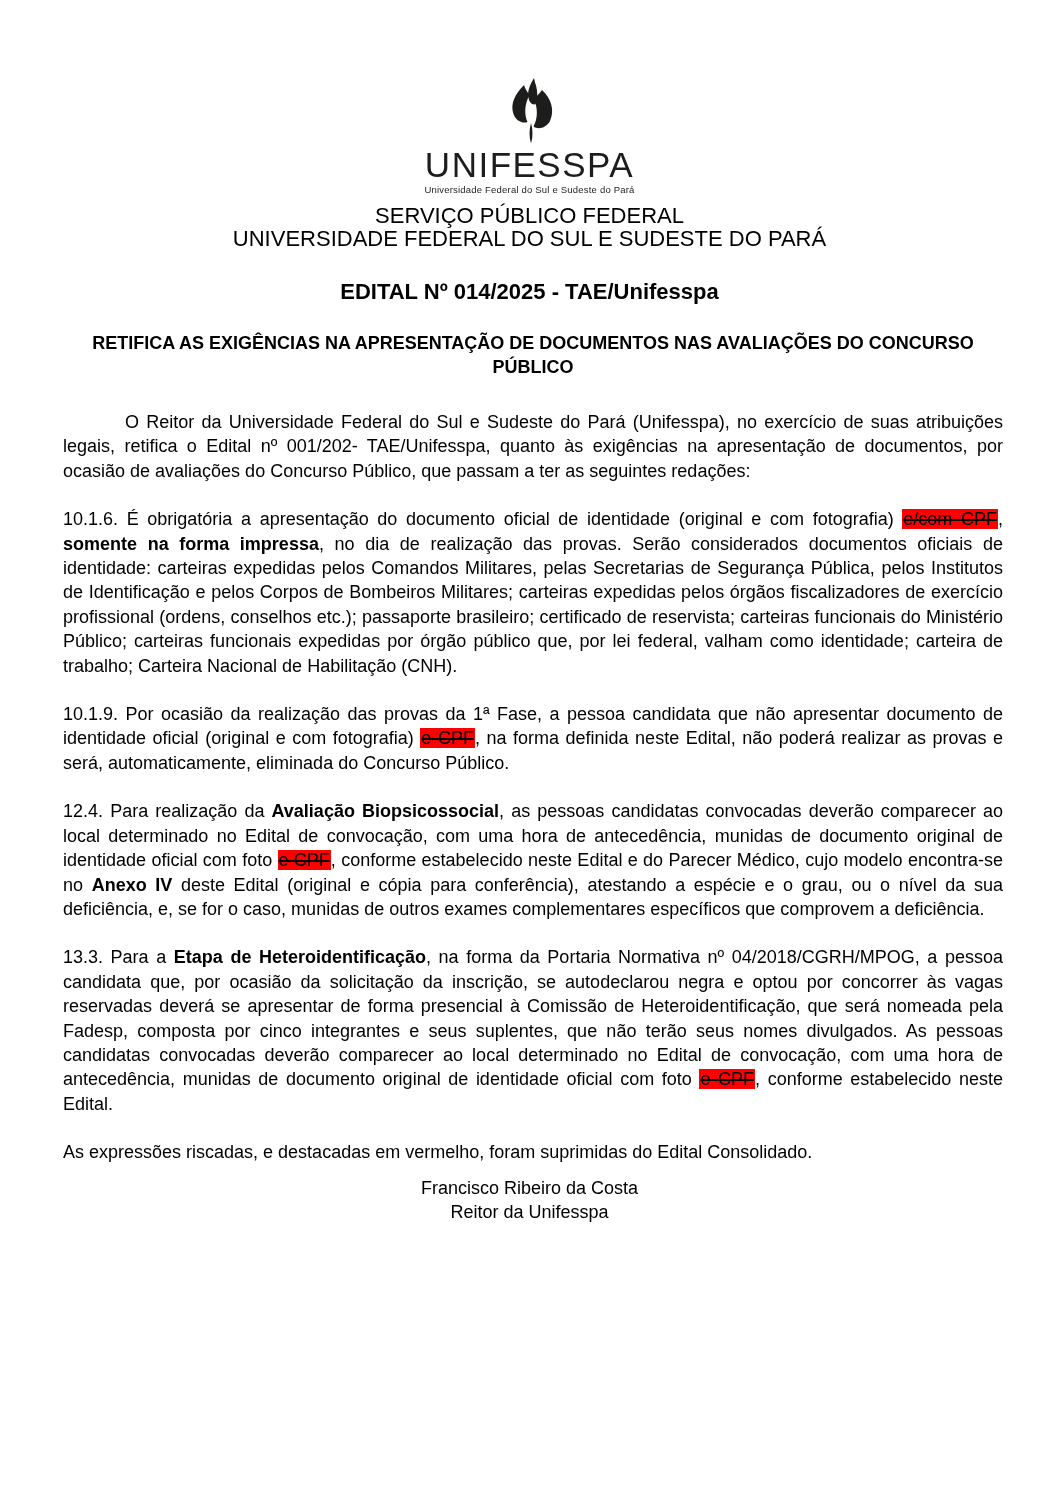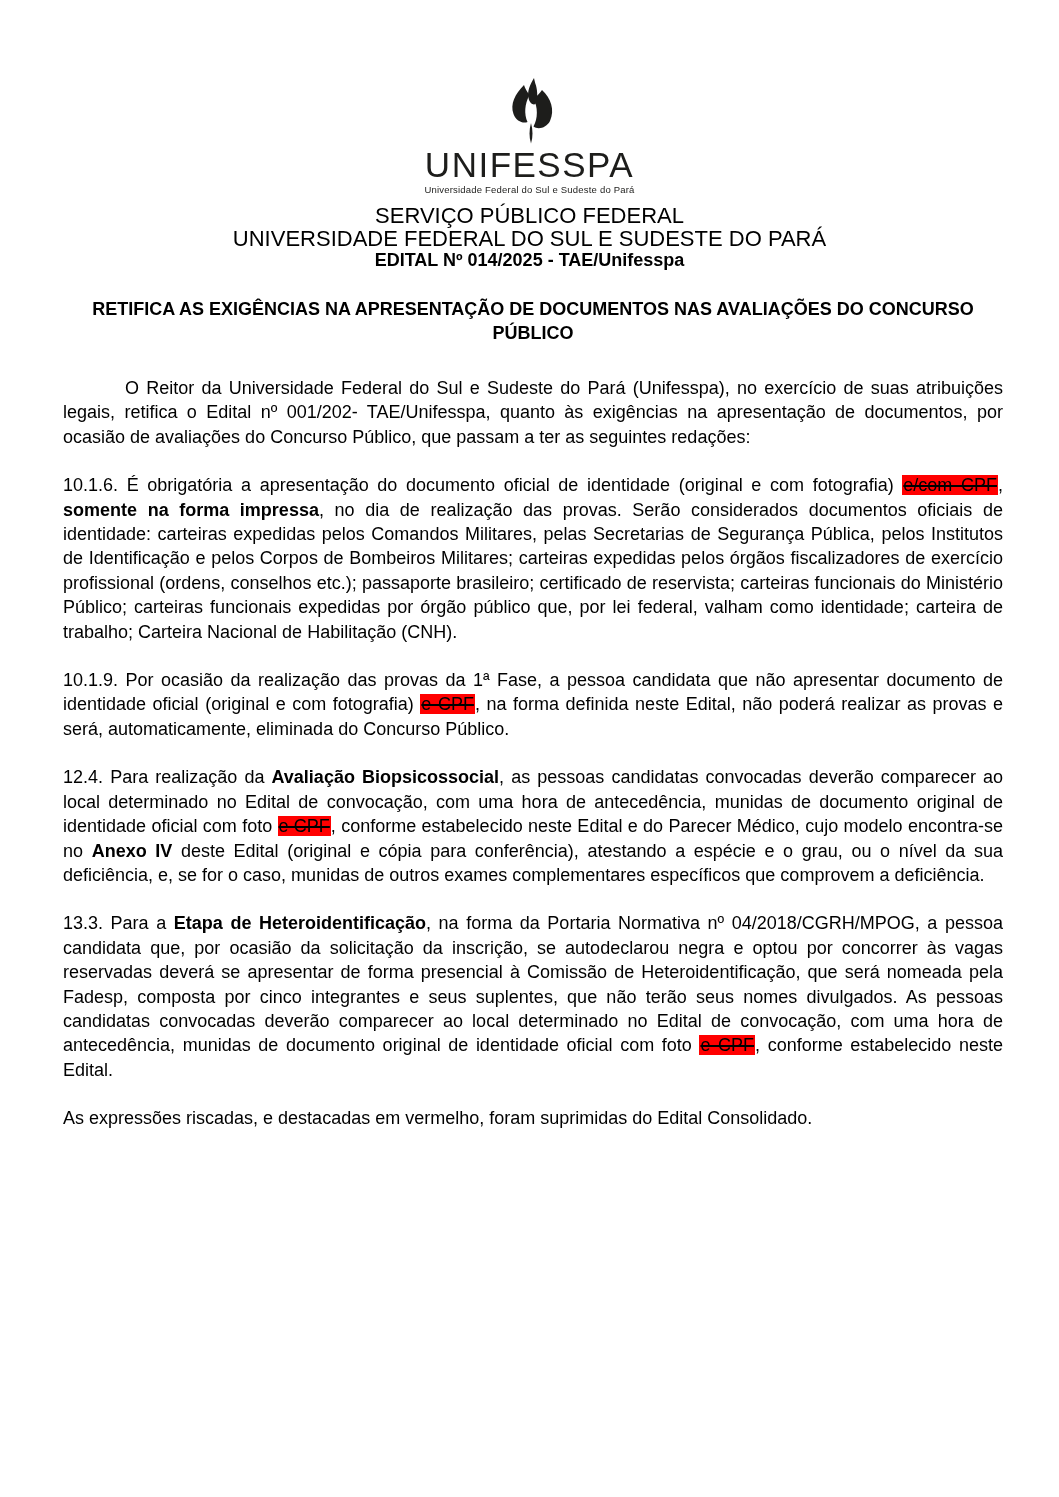--- a/index.html
+++ b/index.html
@@ -28,22 +28,23 @@
   .logo-sub {
     font-size: 9.5px;
     color: #1d1d1b;
     letter-spacing: 0.2px;
     line-height: 11px;
   }
   .hdr-line { font-size: 22px; font-weight: normal; line-height: 23px; }
   .hdr-line.first { margin-top: 9px; }
 
   .edital-title {
+    margin-top: 29px;
     text-align: center;
-    font-size: 18px;
+    font-size: 22px;
     font-weight: bold;
   }
   .subject {
     margin: 26px 56px 0 63px;
     text-align: center;
     font-size: 18px;
     font-weight: bold;
     line-height: 24px;
   }
 
@@ -153,20 +154,24 @@
     <p class="body-p indent-first"><span class="run-normal">O Reitor da Universidade Federal do Sul e Sudeste do Pará (Unifesspa), no exercício de suas atribuições legais, retifica o Edital nº 001/202- TAE/Unifesspa, quanto às exigências na apresentação de documentos, por ocasião de avaliações do Concurso Público, que passam a ter as seguintes redações:</span></p>
     <p class="body-p"><span class="run-normal">10.1.6. É obrigatória a apresentação do documento oficial de identidade (original e com fotografia) </span><span class="run-struck">e/com CPF</span><span class="run-normal">, </span><span class="run-bold">somente na forma impressa</span><span class="run-normal">, no dia de realização das provas. Serão considerados documentos oficiais de identidade: carteiras expedidas pelos Comandos Militares, pelas Secretarias de Segurança Pública, pelos Institutos de Identificação e pelos Corpos de Bombeiros Militares; carteiras expedidas pelos órgãos fiscalizadores de exercício profissional (ordens, conselhos etc.); passaporte brasileiro; certificado de reservista; carteiras funcionais do Ministério Público; carteiras funcionais expedidas por órgão público que, por lei federal, valham como identidade; carteira de trabalho; Carteira Nacional de Habilitação (CNH).</span></p>
     <p class="body-p"><span class="run-normal">10.1.9. Por ocasião da realização das provas da 1ª Fase, a pessoa candidata que não apresentar documento de identidade oficial (original e com fotografia) </span><span class="run-struck">e CPF</span><span class="run-normal">, na forma definida neste Edital, não poderá realizar as provas e será, automaticamente, eliminada do Concurso Público.</span></p>
     <p class="body-p"><span class="run-normal">12.4. Para realização da </span><span class="run-bold">Avaliação Biopsicossocial</span><span class="run-normal">, as pessoas candidatas convocadas deverão comparecer ao local determinado no Edital de convocação, com uma hora de antecedência, munidas de documento original de identidade oficial com foto </span><span class="run-struck">e CPF</span><span class="run-normal">, conforme estabelecido neste Edital e do Parecer Médico, cujo modelo encontra-se no </span><span class="run-bold">Anexo IV</span><span class="run-normal"> deste Edital (original e cópia para conferência), atestando a espécie e o grau, ou o nível da sua deficiência, e, se for o caso, munidas de outros exames complementares específicos que comprovem a deficiência.</span></p>
     <p class="body-p"><span class="run-normal">13.3. Para a </span><span class="run-bold">Etapa de Heteroidentificação</span><span class="run-normal">, na forma da Portaria Normativa nº 04/2018/CGRH/MPOG, a pessoa candidata que, por ocasião da solicitação da inscrição, se autodeclarou negra e optou por concorrer às vagas reservadas deverá se apresentar de forma presencial à Comissão de Heteroidentificação, que será nomeada pela Fadesp, composta por cinco integrantes e seus suplentes, que não terão seus nomes divulgados. As pessoas candidatas convocadas deverão comparecer ao local determinado no Edital de convocação, com uma hora de antecedência, munidas de documento original de identidade oficial com foto </span><span class="run-struck">e CPF</span><span class="run-normal">, conforme estabelecido neste Edital.</span></p>
   </div>
 
   <p class="note-line">As expressões riscadas, e destacadas em vermelho, foram suprimidas do Edital Consolidado.</p>
 
 
+  <div class="signature">
+    <div>Francisco Ribeiro da Costa</div>
+    <div>Reitor da Unifesspa</div>
+  </div>
 
   <div class="realization">
     <span class="realization-label">Realização:</span>
 
     <svg class="mandala" width="64" height="64" viewBox="0 0 100 100" aria-hidden="true">
       <defs>
         <radialGradient id="mg" cx="50%" cy="48%" r="55%">
           <stop offset="0%" stop-color="#f7d9c8"></stop>
           <stop offset="55%" stop-color="#efb89d"></stop>
           <stop offset="100%" stop-color="#e09a7c"></stop>

